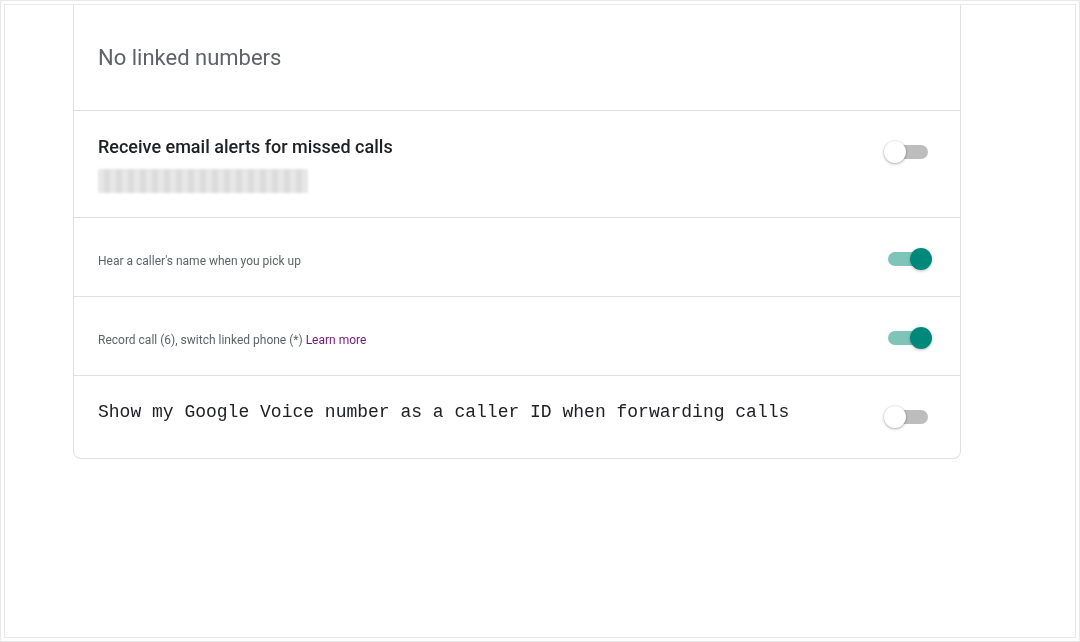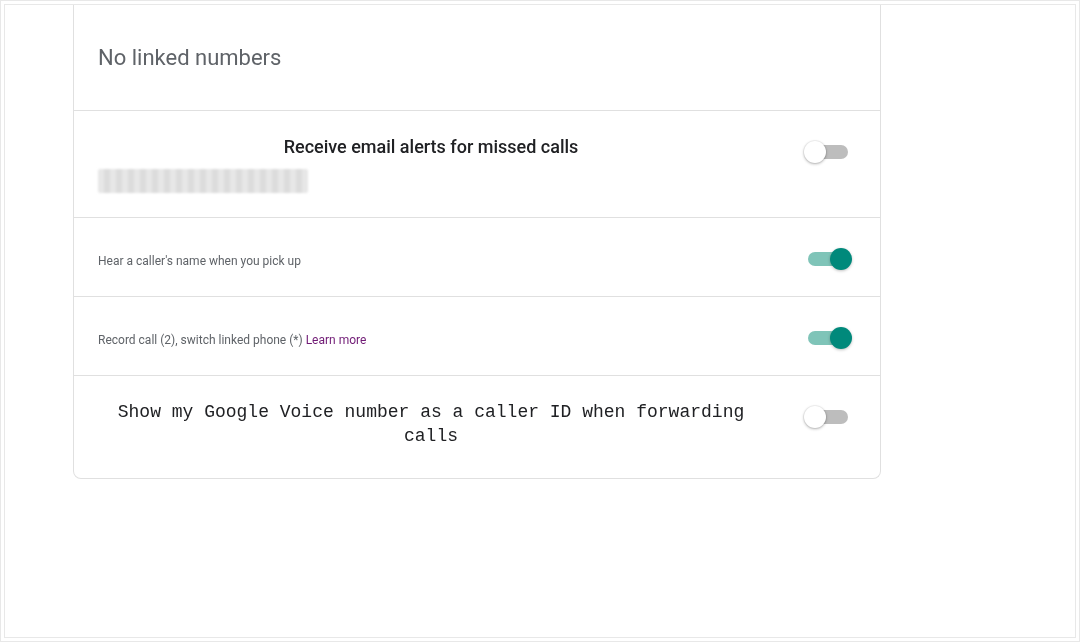--- a/index.html
+++ b/index.html
@@ -22,21 +22,21 @@
     width: 100%;
     height: 100%;
     border: 1px solid #e8e8e8;
     position: relative;
     overflow: hidden;
   }
   .card {
     position: absolute;
     left: 68px;
     top: 0;
-    width: 808px;
+    width: 888px;
     border: 1px solid #e0e0e0;
     border-top: none;
     border-radius: 0 0 8px 8px;
     background: #fff;
   }
   .section {
     display: flex;
     align-items: flex-start;
     padding: 24px 28px 24px 24px;
     border-top: 1px solid #e0e0e0;
@@ -52,21 +52,20 @@
   }
   .section .text-col {
     flex: 1 1 auto;
     padding-right: 40px;
   }
   .title {
     font-size: 18px;
     font-weight: 500;
     color: #202124;
     line-height: 24px;
-    text-align: center;
   }
   .no-linked-title {
     font-size: 22px;
     font-weight: 400;
     color: #5f6368;
   }
   .sub {
     font-size: 12px;
     color: #5f6368;
     margin-top: 8px;
@@ -153,21 +152,21 @@
         </div>
         <div class="toggle on" role="switch" aria-checked="true">
           <div class="track"></div>
           <div class="thumb"></div>
         </div>
       </div>
 
       <div class="section">
         <div class="text-col">
           <div class="sub">
-            <span>Record call (2), switch linked phone (*) </span><span class="link">Learn more</span>
+            <span>Record call (6), switch linked phone (*) </span><span class="link">Learn more</span>
           </div>
         </div>
         <div class="toggle on" role="switch" aria-checked="true">
           <div class="track"></div>
           <div class="thumb"></div>
         </div>
       </div>
 
       <div class="section">
         <div class="text-col">

